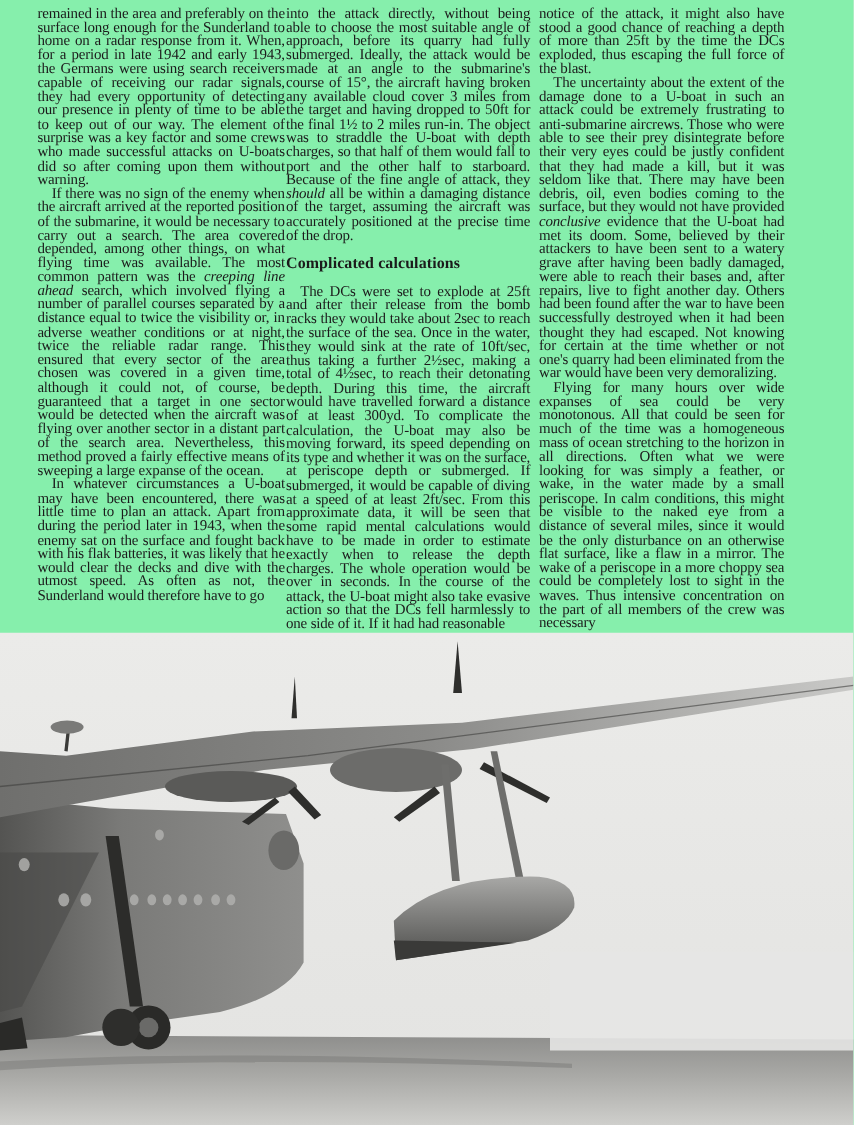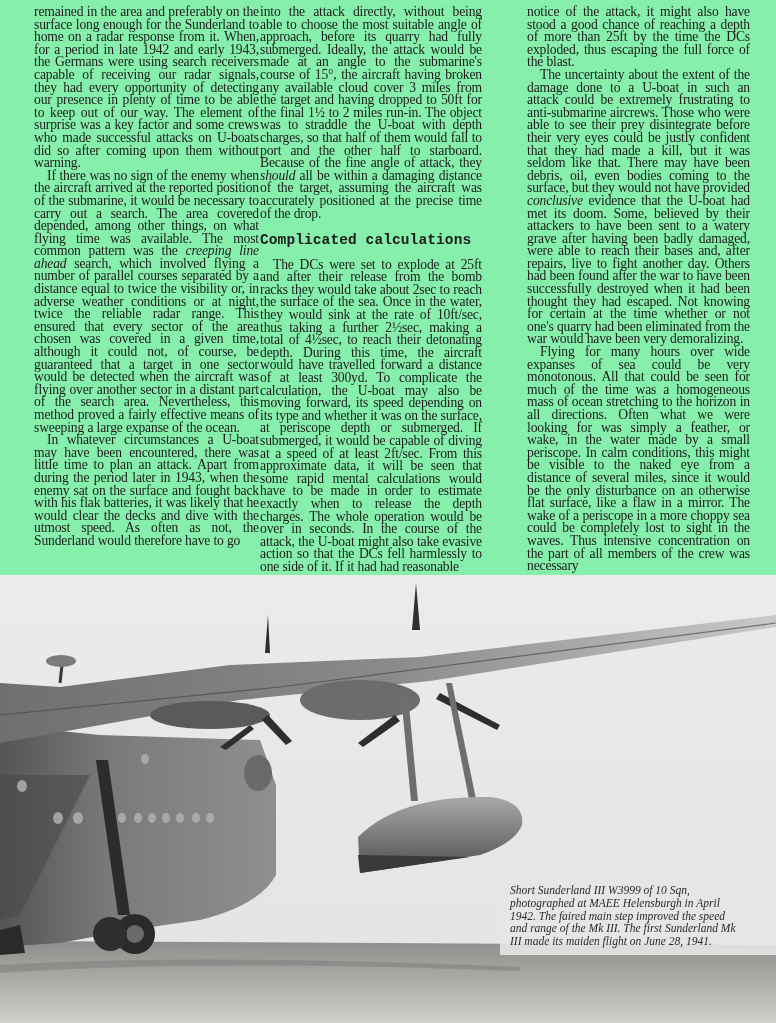--- a/index.html
+++ b/index.html
@@ -13,25 +13,25 @@
     .page { position: absolute; left: 0; top: 0; width: 776px; height: 1023px; background: #86efac; }
     .col {
       position: absolute; top: 6px;
       font-family: "Liberation Serif", "DejaVu Serif", serif;
       font-size: 13.6px; line-height: 12.6px;
       text-align: justify; letter-spacing: -0.15px;
       color: #1b1b1b;
     }
     .col1 { left: 34px; width: 225px; }
     .col2 { left: 260px; width: 222px; }
-    .col3 { left: 527px; width: 223px; }
+    .col3 { left: 490px; width: 223px; }
     .col p { margin: 0; text-indent: 13px; }
     .col p.noindent { text-indent: 0; }
     .col h2 {
-      font-family: Liberation Mono, monospace;
+      font-family: Liberation Serif, serif;
       font-size: 14.5px; font-weight: bold; margin: 14px 0 12px 0; text-indent: 0;
       letter-spacing: 0.1px;
     }
     .photo { position: absolute; left: 0; top: 575px; width: 776px; height: 448px; }
     .caption {
       position: absolute; left: 510px; top: 884px; width: 228px;
       font-family: "Liberation Serif", "DejaVu Serif", serif;
       font-style: italic; font-size: 11.5px; line-height: 12.8px;
       color: #2a2a2a; text-align: left;
     }
@@ -135,14 +135,13 @@
 
     <path d="M401 120 L408 120 L418 226 L411 226 Z" fill="#6e6e6c"></path>
     <path d="M446 108 L452 108 L476 224 L469 224 Z" fill="#6e6e6c"></path>
 
     <path d="M358 262 Q400 220 490 222 Q525 226 522 250 Q515 268 480 280 L360 298 Z" fill="url(#float)"></path>
     <path d="M358 280 L470 282 L360 298 Z" fill="#3a3a38"></path>
 
     <rect x="500" y="290" width="276" height="90" fill="#e6e6e4" opacity="0.9"></rect>
   </svg>
 
-  <div class="caption">Short Sunderland III W3999 of 10 Sqn, photographed at MAEE Helensburgh in April 1942. The faired main step improved the speed and range of the Mk III. The first Sunderland Mk III made its maiden flight on June 28, 1941.</div>
 </div>
 
 </body></html>

